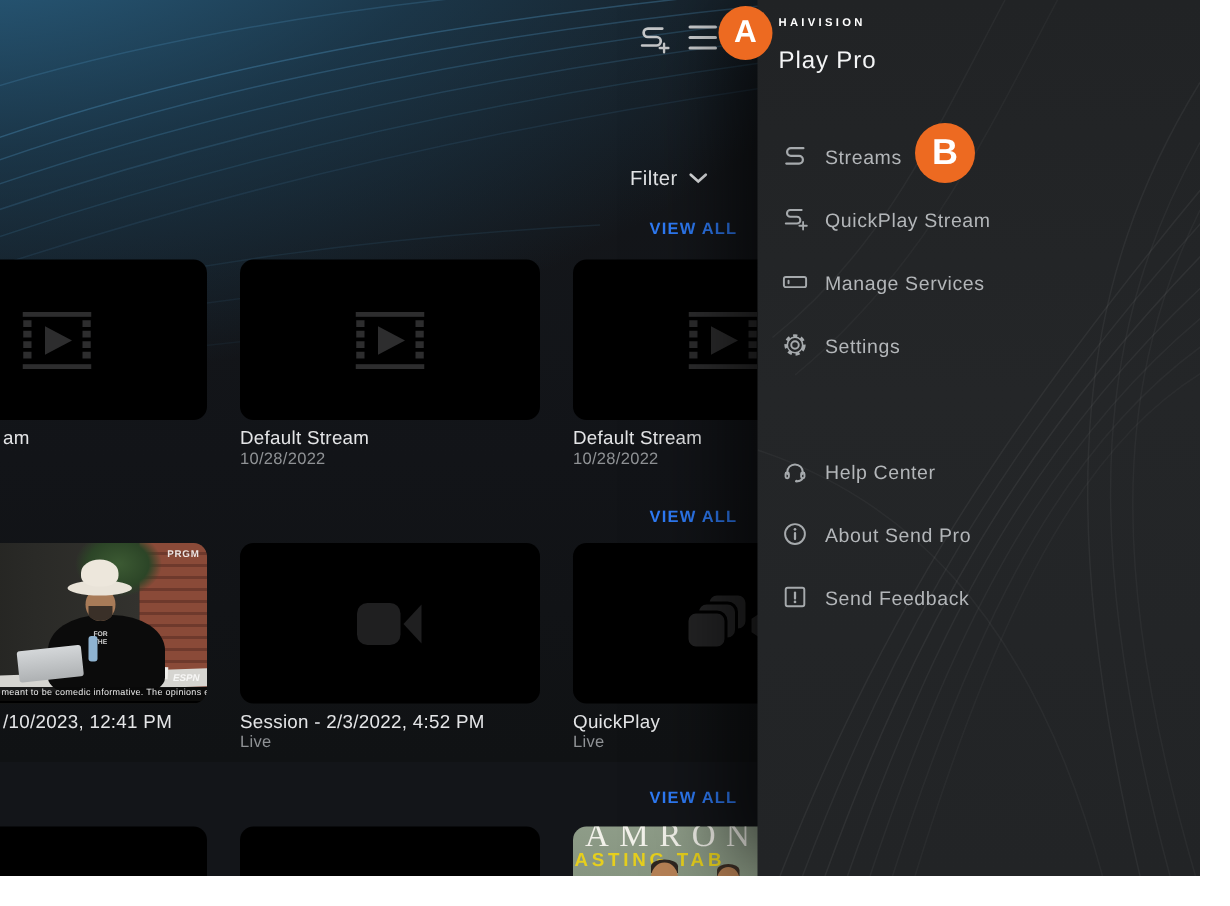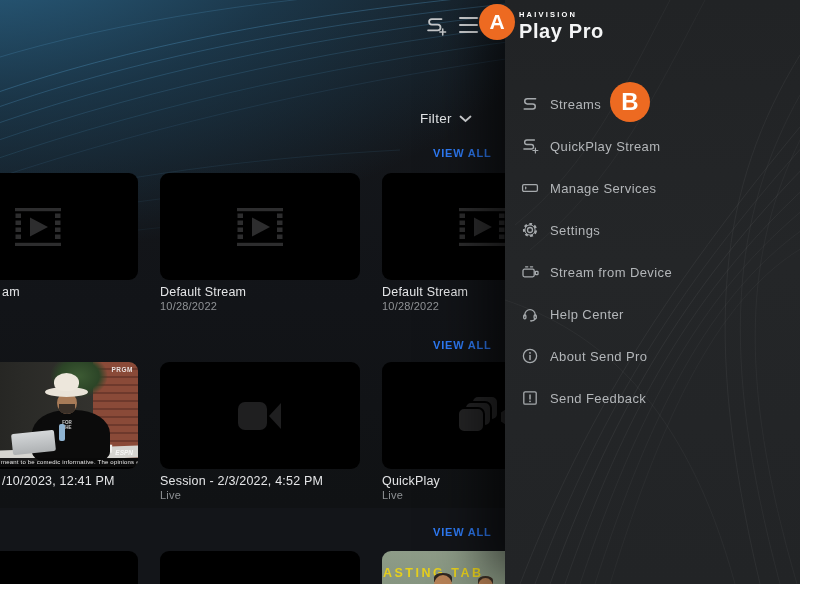--- a/index.html
+++ b/index.html
@@ -69,21 +69,21 @@
   .ta-head1{position:absolute;left:52px;top:24px;width:18px;height:20px;background:#b58055;border-radius:50%;}
   .ta-hair1{position:absolute;left:52px;top:22px;width:18px;height:9px;background:#2e2620;border-radius:50% 50% 0 0;}
   .ta-head2{position:absolute;left:96px;top:27px;width:15px;height:17px;background:#ad7a50;border-radius:50%;}
   .ta-hair2{position:absolute;left:96px;top:25px;width:15px;height:8px;background:#3a2d24;border-radius:50% 50% 0 0;}
 
   
   .drawer{position:absolute;left:505px;top:0;width:295px;height:584px;background:linear-gradient(180deg,#212325,#242628 45%,#222426);box-shadow:-28px 0 48px -6px rgba(0,0,0,.6);}
   .drawer .pat{position:absolute;left:0;top:0;pointer-events:none;}
   .brand{position:absolute;left:14px;top:10px;}
   .brand-top{color:#ffffff;font-size:7.5px;font-weight:bold;letter-spacing:2.2px;}
-  .brand-app{color:#f4f5f6;font-size:20px;font-weight:700;letter-spacing:.6px;margin-top:1px;}
+  .brand-app{color:#f4f5f6;font-size:16px;font-weight:400;letter-spacing:.6px;margin-top:13px;}
   .mi{position:absolute;left:0;width:295px;height:28px;display:flex;align-items:center;cursor:pointer;}
   .mi-ic{position:absolute;left:16px;width:18px;height:18px;display:flex;align-items:center;justify-content:center;}
   .mi-lb{position:absolute;left:45px;color:#b3b6b9;font-size:13px;font-weight:500;letter-spacing:.4px;}
 
   
   .badge{position:absolute;border-radius:50%;background:#ed6a21;color:#ffffff;font-weight:bold;text-align:center;z-index:40;}
   .badge-a{left:479px;top:4px;width:36px;height:36px;font-size:21px;line-height:36px;}
   .badge-b{left:610px;top:82px;width:40px;height:40px;font-size:24px;line-height:40px;}
 
   svg{display:block;}
@@ -244,20 +244,21 @@
         <div class="cs">Live</div>
       </div>
       <div class="clabel lb-r2 lbC">
         <div class="ct">QuickPlay</div>
         <div class="cs">Live</div>
       </div>
 
       <div class="card r3 cA"></div>
       <div class="card r3 cB"></div>
       <div class="card r3 cC tasting">
+        <div class="ta-l1">AMRON</div>
         <div class="ta-l2">ASTING TAB</div>
         <div class="ta-hair1"></div>
         <div class="ta-head1"></div>
         <div class="ta-hair2"></div>
         <div class="ta-head2"></div>
       </div>
     </div>
 
     <aside class="drawer">
       <svg class="pat" width="295" height="584" viewBox="0 0 295 584">
@@ -316,30 +317,20 @@
       <div class="mi" style="top:174px">
         <span class="mi-ic">
           <svg width="18" height="18" viewBox="0 0 18 18" fill="none" stroke="#a6aaad" stroke-width="1.3" stroke-linecap="round">
             <rect x="1.6" y="5.6" width="14.8" height="6.8" rx="1.3"></rect>
             <path d="M4.7 8.2 v1.6"></path>
           </svg>
         </span>
         <span class="mi-lb">Manage Services</span>
       </div>
 
-      <div class="mi" style="top:258px">
-        <span class="mi-ic">
-          <svg width="18" height="18" viewBox="0 0 18 18" fill="none" stroke="#a6aaad" stroke-width="1.3" stroke-linecap="round">
-            <rect x="2" y="6.2" width="11.2" height="7.6" rx="1.5"></rect>
-            <rect x="14.4" y="8.4" width="2.6" height="3.2" rx="0.6"></rect>
-            <path d="M4.6 3.8 h2.2 M9.4 3.8 h2.2"></path>
-          </svg>
-        </span>
-        <span class="mi-lb">Stream from Device</span>
-      </div>
 
       <div class="mi" style="top:300px">
         <span class="mi-ic">
           <svg width="18" height="18" viewBox="0 0 18 18" fill="none" stroke="#a6aaad" stroke-width="1.3" stroke-linecap="round">
             <path d="M3.8 11 V9.8 a5.2 5.2 0 0 1 10.4 0 V11"></path>
             <rect x="2.7" y="10" width="2.2" height="3.8" rx="1"></rect>
             <rect x="13.1" y="10" width="2.2" height="3.8" rx="1"></rect>
             <path d="M14.2 13.8 a4.2 4.2 0 0 1 -3.5 2"></path>
             <circle cx="10" cy="15.8" r="0.9" fill="#a6aaad" stroke="none"></circle>
           </svg>

